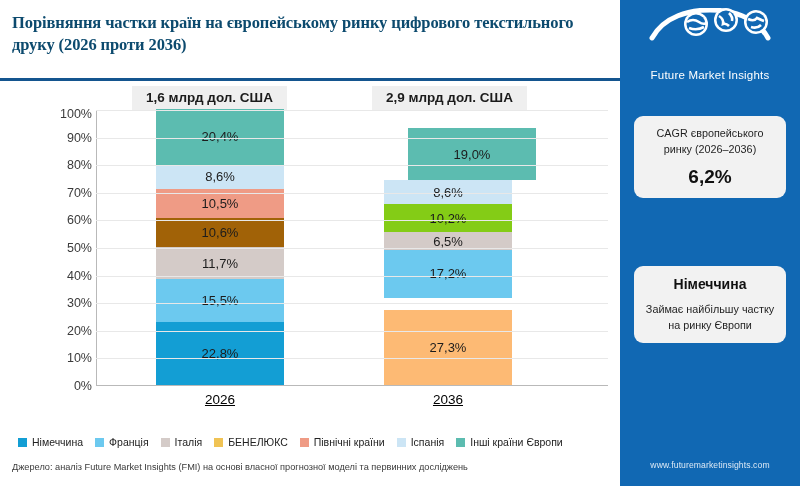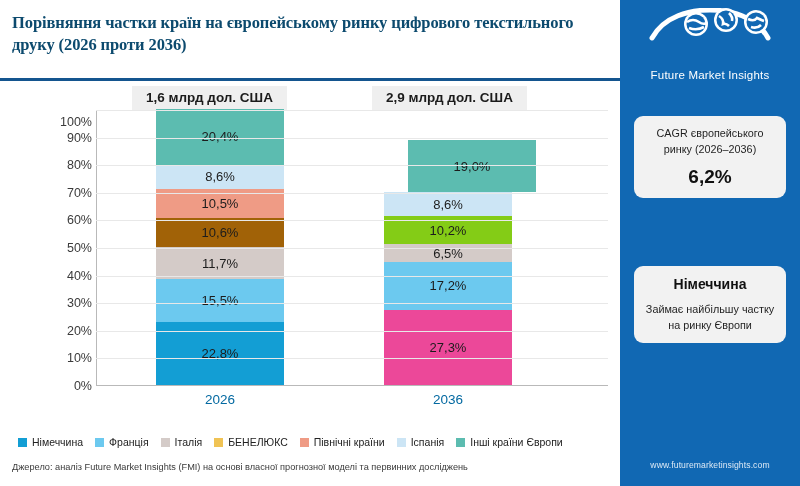--- a/index.html
+++ b/index.html
@@ -86,21 +86,21 @@
     font-size:13px;color:#1c1c1c;
     box-sizing:border-box;
     overflow:hidden;
   }
 
   .xlabels{
     position:absolute;left:96px;top:282px;width:512px;height:24px;
   }
   .xlabel{
     position:absolute;top:0;width:128px;text-align:center;
-    font-size:13.5px;color:#0369a1;
+    font-size:13.5px;color:#000000;text-decoration:underline;
   }
   .xlabel.x1{left:60px;}
   .xlabel.x2{left:288px;}
 
   
   .legend{
     position:absolute;left:18px;top:432px;width:596px;height:20px;
     display:flex;align-items:center;gap:12px;
   }
   .legend-item{display:flex;align-items:center;gap:5px;white-space:nowrap;}
@@ -177,21 +177,21 @@
             <div class="ylabel" style="top: 276px;">0%</div>
             <div class="ylabel" style="top: 248.4px;">10%</div>
             <div class="ylabel" style="top: 220.8px;">20%</div>
             <div class="ylabel" style="top: 193.2px;">30%</div>
             <div class="ylabel" style="top: 165.6px;">40%</div>
             <div class="ylabel" style="top: 138px;">50%</div>
             <div class="ylabel" style="top: 110.4px;">60%</div>
             <div class="ylabel" style="top: 82.8px;">70%</div>
             <div class="ylabel" style="top: 55.2px;">80%</div>
             <div class="ylabel" style="top: 27.6px;">90%</div>
-            <div class="ylabel" style="top: 12px;">100%</div>
+            <div class="ylabel" style="top: 4px;">100%</div>
           </div>
         <div class="gridzone" id="gridzone">
           <div class="yaxisline"></div>
           <div class="baseline"></div>
           <div class="bar b1" id="bar-2026" style="height: 276.276px;">
               <div class="seg" title="Німеччина" style="height: 22.7772%; background: rgb(19, 158, 212);">
                 <span>22,8%</span>
               </div>
               <div class="seg" title="Франція" style="height: 15.4845%; background: rgb(108, 201, 239);">
                 <span>15,5%</span>
@@ -206,21 +206,21 @@
                 <span>10,5%</span>
               </div>
               <div class="seg" title="Іспанія" style="height: 8.59141%; background: rgb(204, 229, 245);">
                 <span>8,6%</span>
               </div>
               <div class="seg" title="Інші країни Європи" style="height: 20.3796%; background: rgb(92, 188, 176);">
                 <span>20,4%</span>
               </div>
             </div>
           <div class="bar b2" id="bar-2036" style="height: 276.276px;">
-              <div class="seg" title="Німеччина" style="height: 27.2727%; background: #ec4899;">
+              <div class="seg" title="Німеччина" style="height: 27.2727%; background: #fdba74; margin-top: 12px;">
                 <span>27,3%</span>
               </div>
               <div class="seg" title="Франція" style="height: 17.1828%; background: rgb(108, 201, 239);">
                 <span>17,2%</span>
               </div>
               <div class="seg" title="Італія" style="height: 6.49351%; background: rgb(212, 203, 200);">
                 <span>6,5%</span>
               </div>
               <div class="seg" title="БЕНЕЛЮКС" style="height: 10.1898%; background: #84cc16;">
                 <span>10,2%</span>

